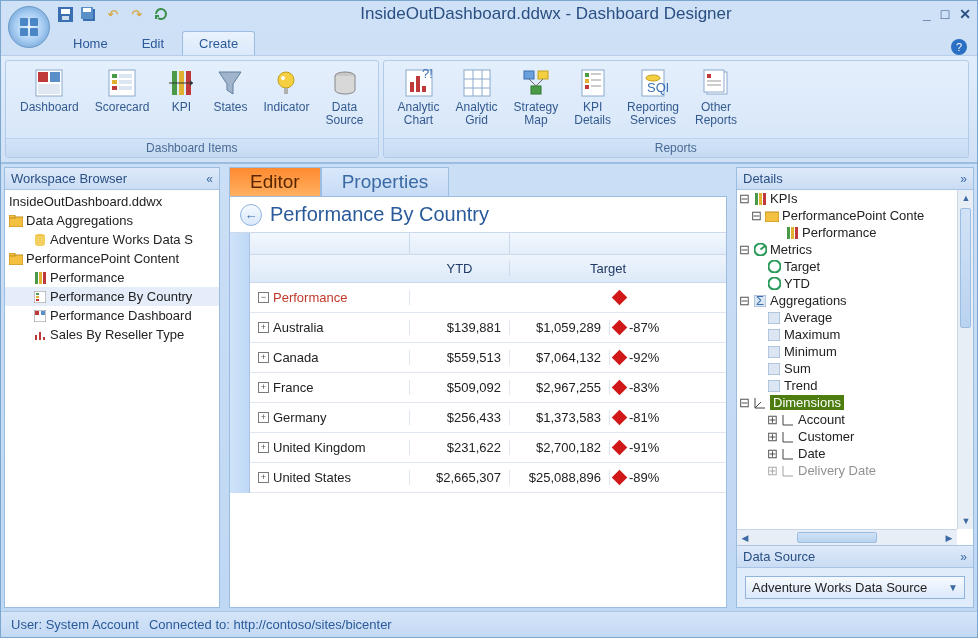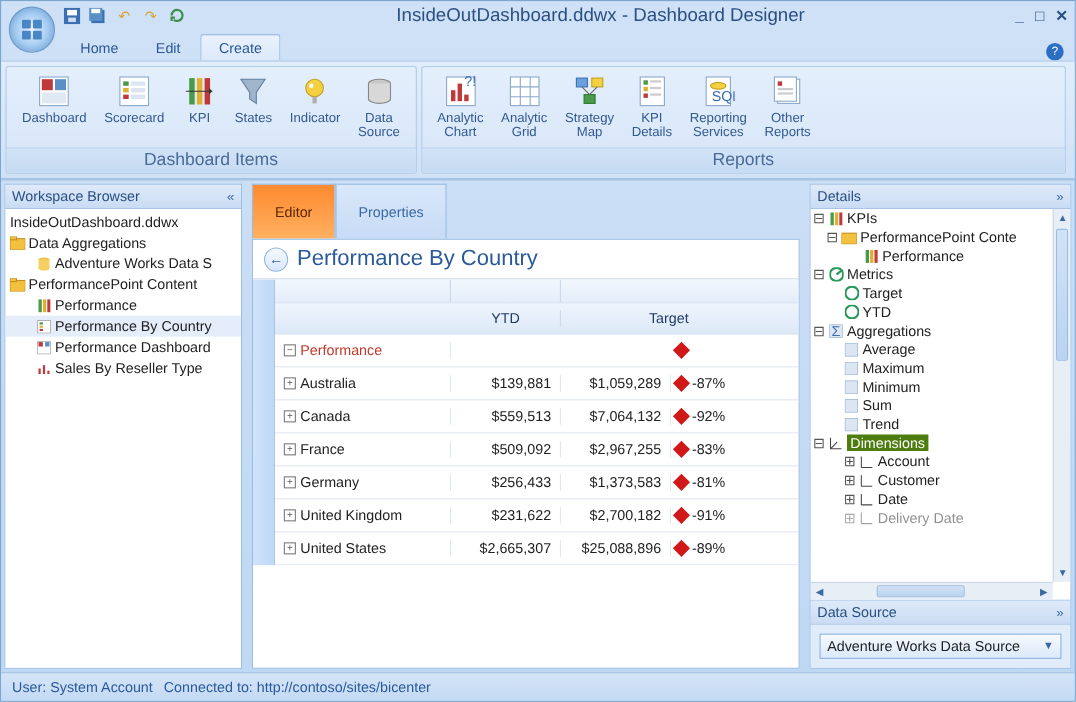--- a/index.html
+++ b/index.html
@@ -12,37 +12,37 @@
 .winctrl { cursor: pointer; font-weight: bold; font-size: 14px; }
 .menubar { display: flex; align-items: flex-end; height: 28px; padding-left: 56px; gap: 2px; }
 .orb { position: absolute; left: 8px; top: 6px; width: 42px; height: 42px; border-radius: 50%; background: radial-gradient(#e8f3ff,#a7cdf2,#5a90c8); border: 1px solid #6b99c7; cursor: pointer; display: flex; align-items: center; justify-content: center; z-index: 5; }
 .orb svg { width: 20px; height: 20px; }
 .tablink { padding: 4px 16px; color: #2b5897; cursor: pointer; }
 .tablink.active { background: linear-gradient(#eaf2fc,#dbe9fb); border: 1px solid #9cbde2; border-bottom: none; border-radius: 3px 3px 0 0; }
 .help-icon { margin-left: auto; margin-right: 10px; width: 16px; height: 16px; border-radius: 50%; background: #2a6fc4; color: #fff; display: flex; align-items: center; justify-content: center; font-size: 11px; cursor: pointer; }
 .ribbon { background: linear-gradient(#e1edfb,#d0e1f6); border-top: 1px solid #b6cee9; border-bottom: 1px solid #9cbde2; display: flex; padding: 4px; height: 108px; }
 .ribgroup { border: 1px solid #b1cbe8; border-radius: 3px; margin-right: 4px; display: flex; flex-direction: column; background: linear-gradient(#e4effc,#d5e5f8); }
 .ribgroup-items { display: flex; flex: 1; padding: 4px 6px 0 6px; align-items: flex-start; }
-.ribgroup-label { text-align: center; font-size: 16px; color: #4a6a96; padding: 2px 0; background: linear-gradient(#d2e3f7,#c5daf2); border-top: 1px solid #b9d2ee; }
+.ribgroup-label { text-align: center; font-size: 12px; color: #4a6a96; padding: 2px 0; background: linear-gradient(#d2e3f7,#c5daf2); border-top: 1px solid #b9d2ee; }
 .ribbtn { display: flex; flex-direction: column; align-items: center; padding: 2px 8px; cursor: pointer; }
 .ribicon { width: 32px; height: 32px; display: flex; align-items: center; justify-content: center; }
 .riblabel { font-size: 12px; text-align: center; line-height: 13px; margin-top: 2px; color: #335a8f; white-space: pre; }
 .workarea { flex: 1; display: flex; border-top: 1px solid #9cbde2; overflow: hidden; }
 .panel { display: flex; flex-direction: column; background: #eaf2fc; border: 1px solid #9cbde2; margin: 3px; }
 .panel-header { background: linear-gradient(#dfeafa,#c9dcf4); border-bottom: 1px solid #a9c4e4; padding: 3px 6px; display: flex; align-items: center; color: #2a4f82; font-size: 14px; }
 .collapse-arrows { margin-left: auto; cursor: pointer; font-size: 12px; color: #3a69a4; }
 .ws-panel { width: 216px; }
 .tree { flex: 1; background: #fff; overflow: hidden; padding: 2px 0; }
 .tree-item { padding: 2px 4px; white-space: nowrap; cursor: pointer; display: flex; align-items: center; gap: 3px; color: #222; font-size: 13px; }
 .tree-item.indent1 { padding-left: 28px; }
 .tree-item.sel { background: #e4edf9; }
 .tree-icon { width: 14px; height: 14px; display: inline-flex; align-items: center; justify-content: center; }
 .center { flex: 1; display: flex; flex-direction: column; margin: 3px 0; }
 .center-tabs { display: flex; }
-.ctab { padding: 17px 20px; font-size: 13px; cursor: pointer; border: 1px solid #9cbde2; border-bottom: none; }
+.ctab { padding: 3px 20px; font-size: 19px; cursor: pointer; border: 1px solid #9cbde2; border-bottom: none; }
 .ctab.active { background: linear-gradient(#ff8a30,#ffb060); color: #5a2600; }
 .ctab.inactive { background: linear-gradient(#d9e8fb,#c7dbf5); color: #3a69a4; }
 .center-body { flex: 1; background: #fff; border: 1px solid #9cbde2; overflow: hidden; display: flex; flex-direction: column; }
 .editor-head { display: flex; align-items: center; padding: 6px 10px; gap: 8px; border-bottom: 1px solid #cad9ec; }
 .back-arrow { width: 22px; height: 22px; border: 1px solid #8fb4de; border-radius: 50%; display: flex; align-items: center; justify-content: center; color: #3a69a4; cursor: pointer; background: linear-gradient(#f5faff,#d9e8fb); }
 .editor-title { font-size: 20px; color: #2a5a9a; }
 .grid { display: flex; overflow: hidden; }
 .bluecol { width: 20px; background: linear-gradient(90deg,#d0e3fa,#bed8f6); border-right: 1px solid #a9c4e4; }
 .gridcontent { flex: 1; }
 .grid-header-row { display: flex; border-bottom: 1px solid #cad9ec; background: linear-gradient(#f2f7fd,#e3edf9); height: 22px; }

